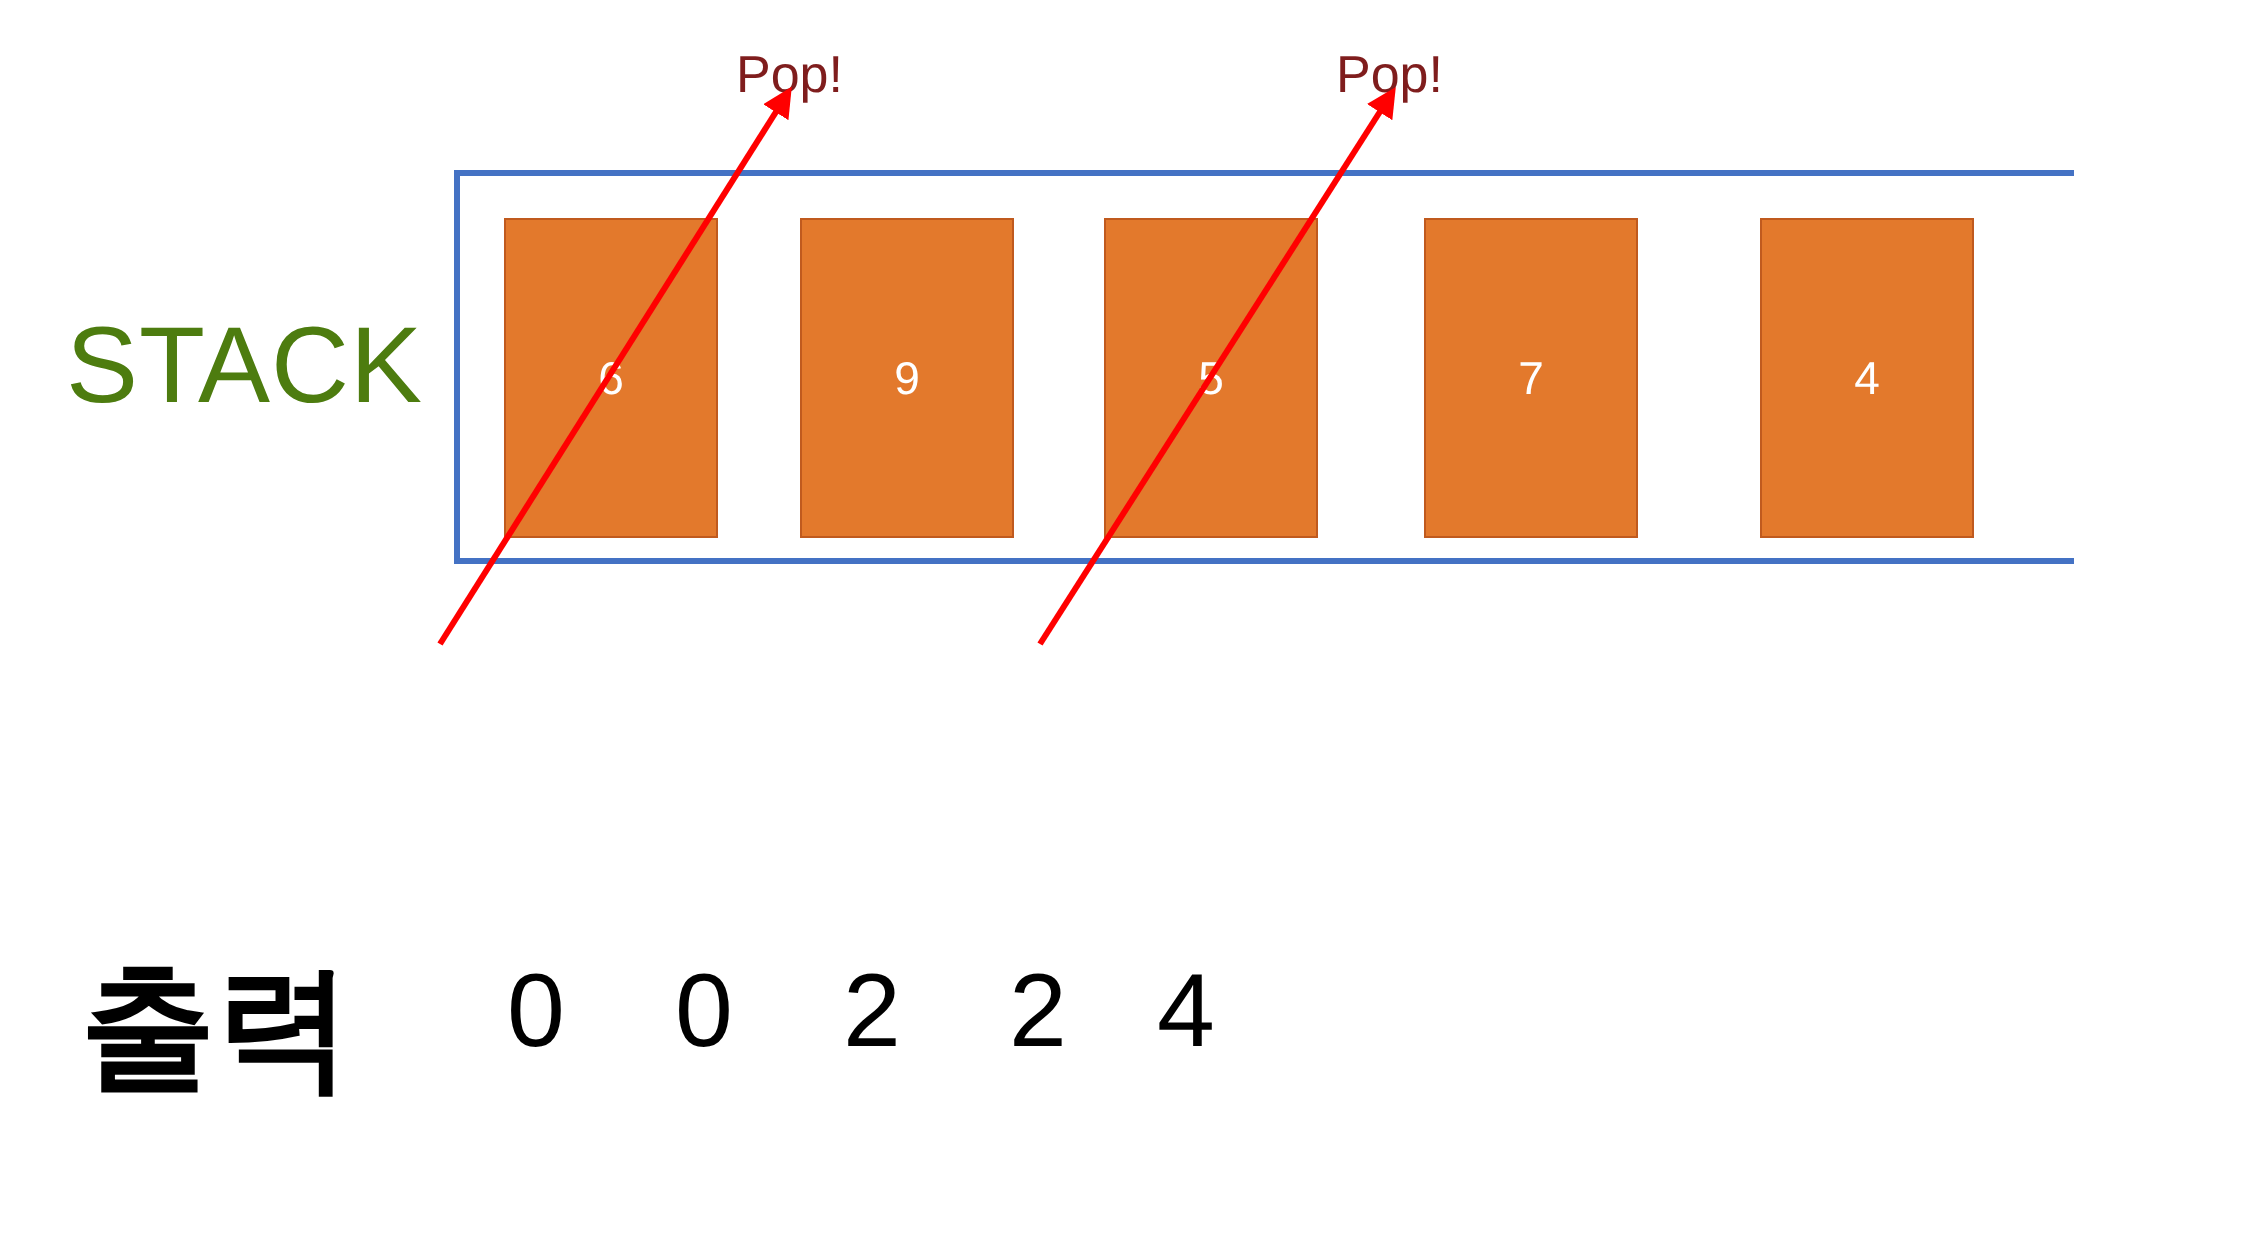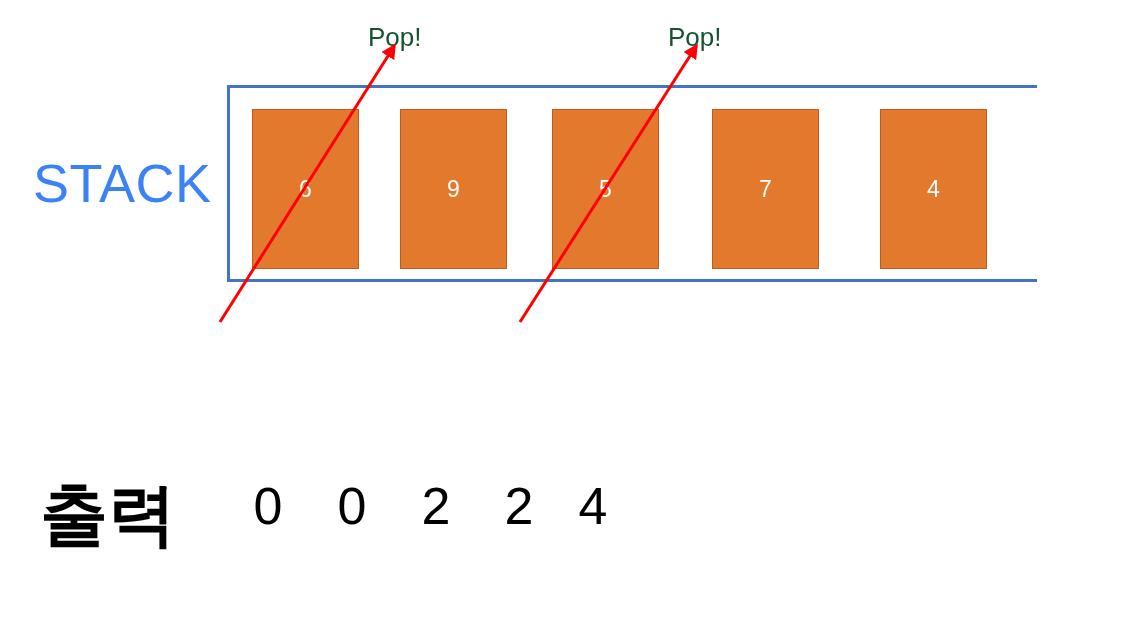--- a/index.html
+++ b/index.html
@@ -37,21 +37,21 @@
   }
 
   
   .stack-label {
     position: absolute;
     left: 33px;
     top: 156px;
     font-size: 54px;
     line-height: 1;
     letter-spacing: 0.5px;
-    color: #3b82f6;
+    color: #4d7c0f;
     white-space: nowrap;
   }
 
   
   .stack-item {
     position: absolute;
     top: 109px;
     width: 107px;
     height: 160px;
     background: #E3792C;
@@ -70,21 +70,21 @@
     color: #ffffff;
     font-size: 23px;
     line-height: 1;
   }
 
   
   .pop-label {
     position: absolute;
     font-size: 26px;
     line-height: 1;
-    color: #14532d;
+    color: #7f1d1d;
     white-space: nowrap;
   }
 
   
   #arrows {
     position: absolute;
     left: 0;
     top: 0;
     width: 1128px;
     height: 630px;

